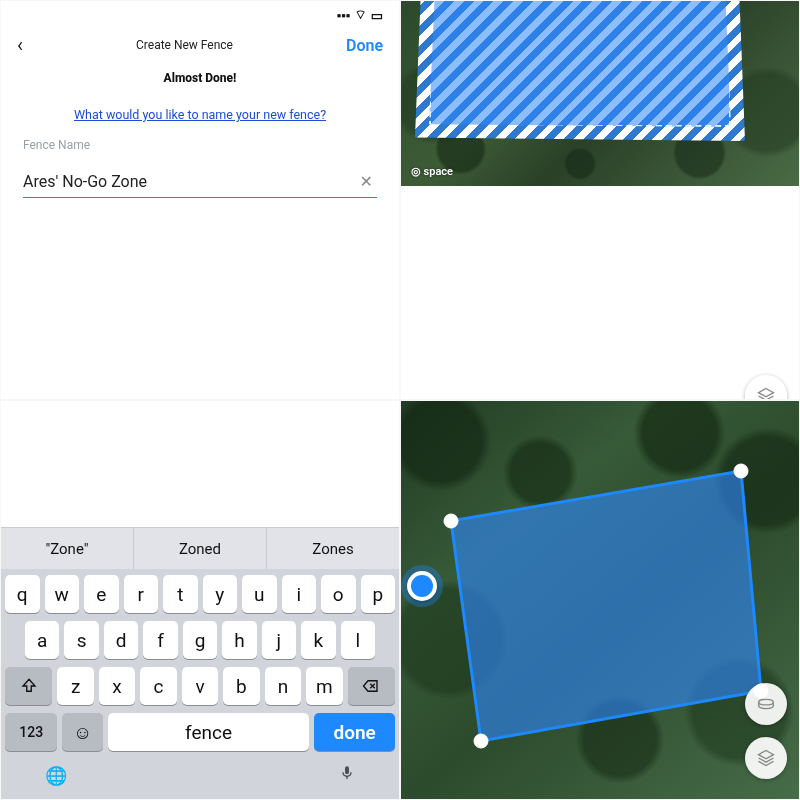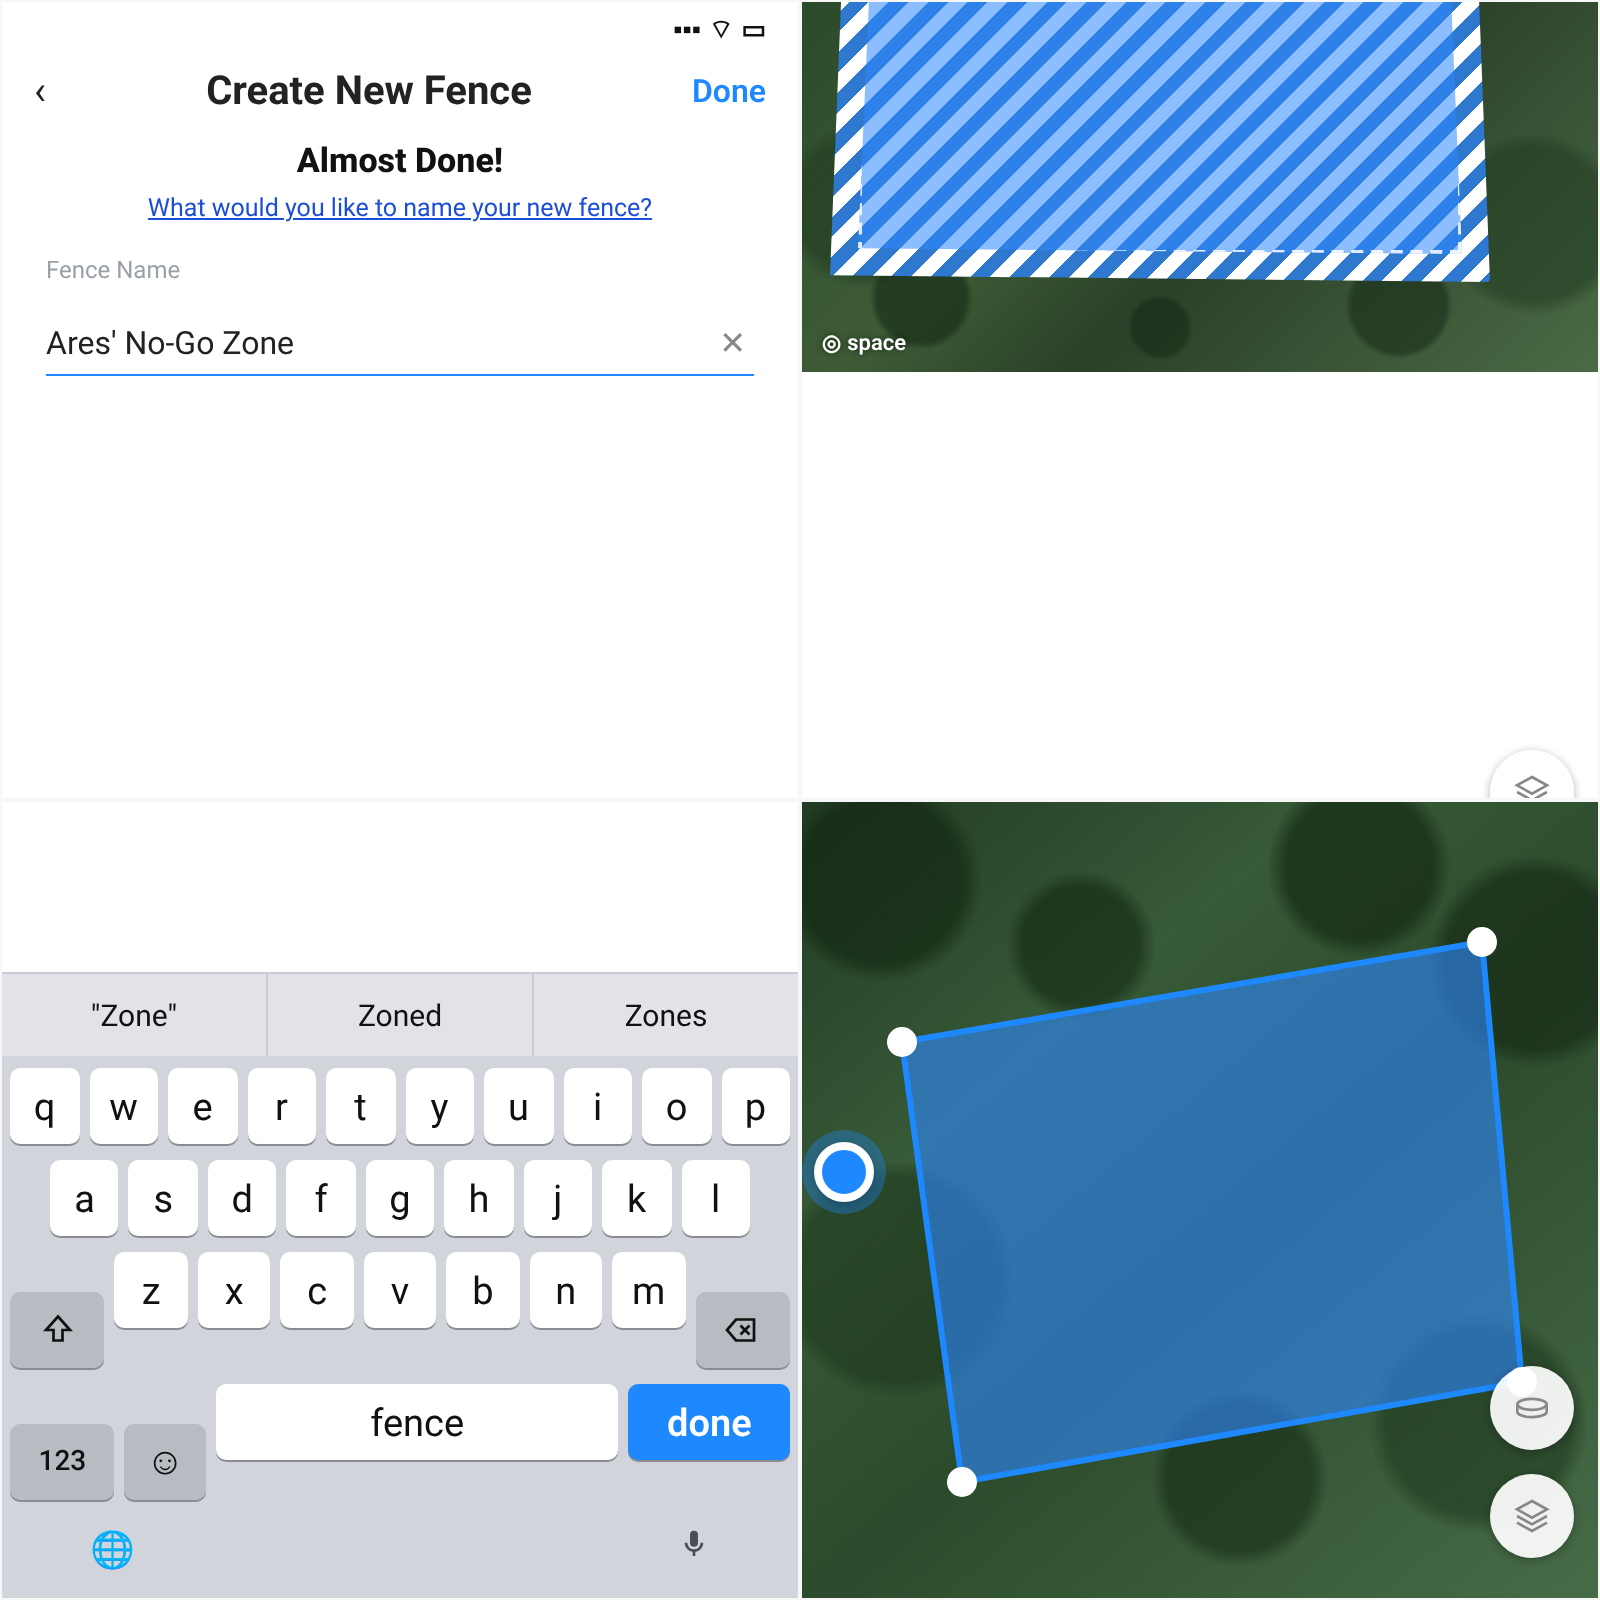--- a/index.html
+++ b/index.html
@@ -13,26 +13,26 @@
   }
   .cell { position: relative; overflow: hidden; background:#fff; border:1px solid rgba(0,0,0,0.03);}
   
   .statusbar { display:flex; justify-content:space-between; align-items:center; padding:6px 16px 0 16px; font-size:13px; font-weight:600; color:#111;}
   .status-icons{display:flex; gap:4px; align-items:center;}
   .nav {
     display:flex; align-items:center; justify-content:space-between;
     padding: 10px 16px 6px 16px;
   }
   .nav .back { font-size:20px; font-weight:400; color:#222; cursor:pointer;}
-  .nav .title { font-size:20px; font-weight:700; color:#222; flex:1; text-align:center;}
+  .nav .title { font-size:12px; font-weight:400; color:#222; flex:1; text-align:center;}
   .nav .done { font-size:16px; font-weight:600; color:#1e88ff; cursor:pointer;}
   .almost {
     text-align:center; padding: 8px 30px 0 30px;
   }
-  .almost h2{font-size:17px; font-weight:800; color:#111; margin-bottom:6px;}
+  .almost h2{font-size:12px; font-weight:800; color:#111; margin-bottom:22px;}
   .almost p{font-size:12.5px; color:#1d4ed8;text-decoration:underline;}
   .field { padding: 16px 22px 0 22px; }
   .field label{ font-size:12px; color:#9aa0a8; display:block; margin-bottom:12px;}
   .field .input-row{ display:flex; align-items:center; border-bottom:1.5px solid #1e88ff; padding:4px 0 6px 0;margin-top:16px;}
   .field input{ flex:1; border:none; outline:none; font-size:16px; color:#222; background:transparent;}
   .field .clear{ font-size:16px; color:#888; cursor:pointer; padding:0 4px;}
 
   
   .kb-wrap{ position:absolute; bottom:0; left:0; right:0; }
   .suggestions{
@@ -48,21 +48,21 @@
     background:#d1d4da; padding:6px 4px 6px 4px;
   }
   .krow{ display:flex; gap:5px; justify-content:center; margin-bottom:8px;}
   .key{
     background:#fff; border-radius:5px; box-shadow:0 1px 0 #8a8d93;
     height:38px; flex:1; display:flex; align-items:center; justify-content:center;
     font-size:19px; font-weight:400; color:#111; cursor:pointer;
     min-width:0;
   }
   .krow.r2{ padding:0 20px;}
-  .key.special{ background:#b7bbc2; color:#111; flex:1.3;margin-top:20px;}
+  .key.special{ background:#b7bbc2; color:#111; flex:1.3;}
   .key.space{ flex:5;}
   .key.done-key{ background:#1e88ff; color:#fff; font-weight:600; flex:2;}
   .key.num{ flex:1.3; font-size:14px; font-weight:500;}
   .key.shift svg, .key.bksp svg{ width:18px; height:18px;}
   .kb-bottom{ display:flex; justify-content:space-between; align-items:center; padding:4px 40px 6px 40px; color:#4b4e55;}
   .kb-bottom span{cursor:pointer;}
 
   
   .map-top{
     position:relative; height:185px; width:100%;

